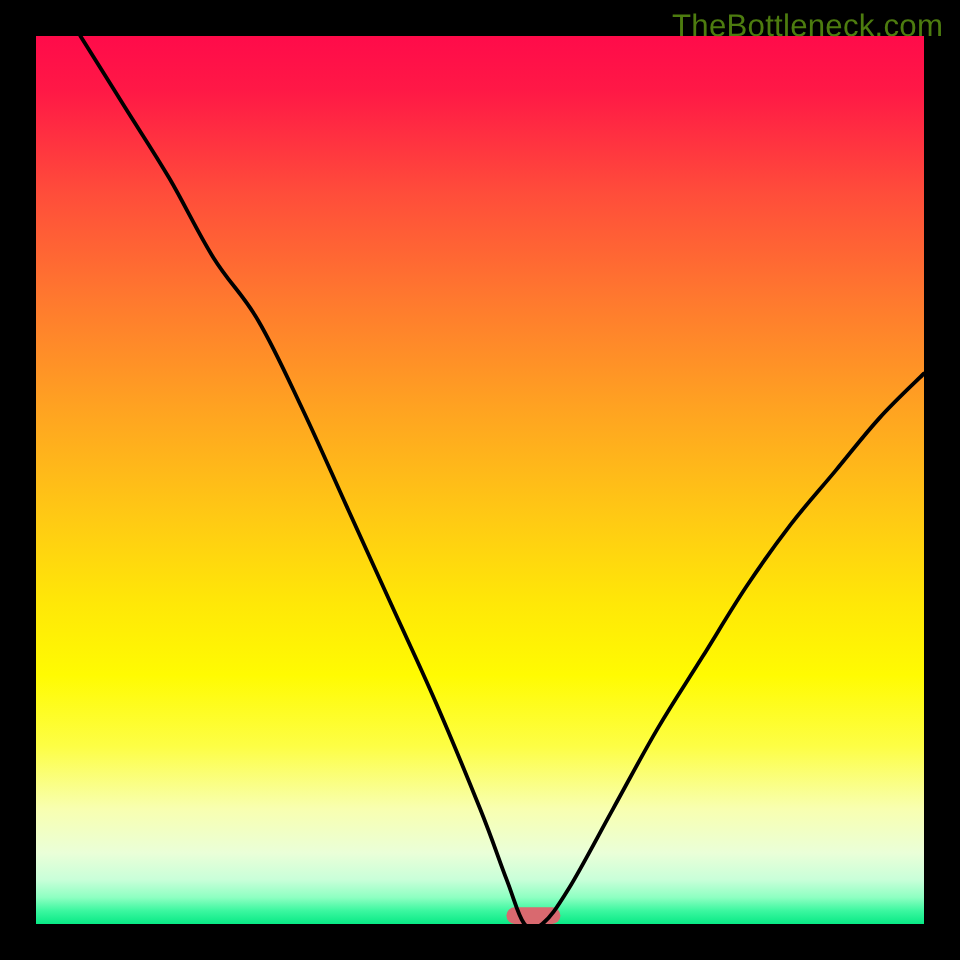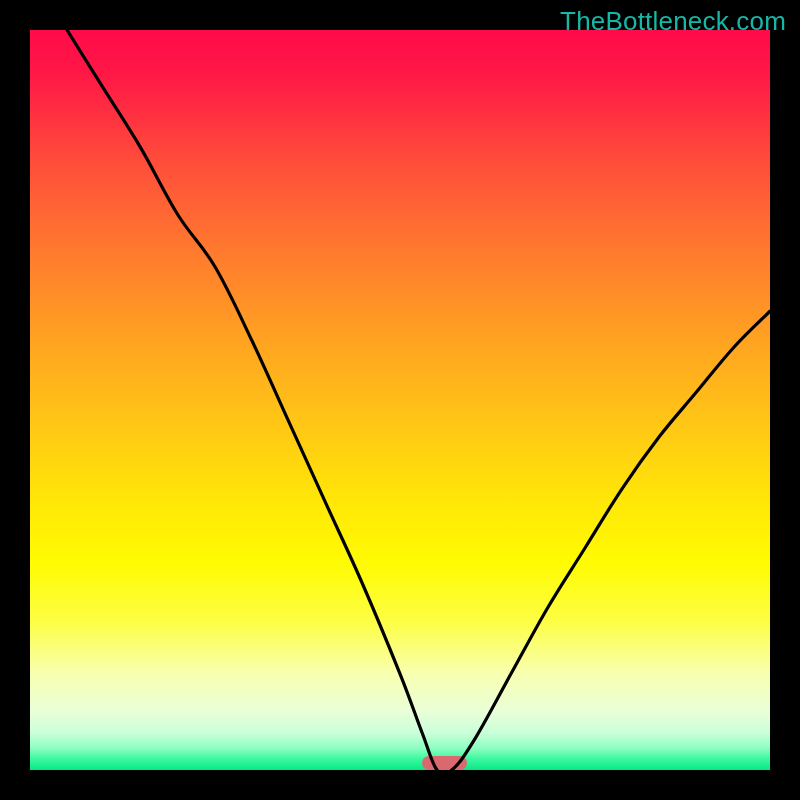--- a/index.html
+++ b/index.html
@@ -16,21 +16,21 @@
     width: 800px;
     height: 800px;
     background: #000;
   }
   .watermark {
     position: absolute;
     top: 6px;
     right: 14px;
     font-size: 26px;
     font-weight: 500;
-    color: #14b8a6;
+    color: #4d7c0f;
     letter-spacing: 0.2px;
     z-index: 5;
     user-select: none;
   }
   .plot-area {
     position: absolute;
     left: 30px;
     top: 30px;
     width: 740px;
     height: 740px;

